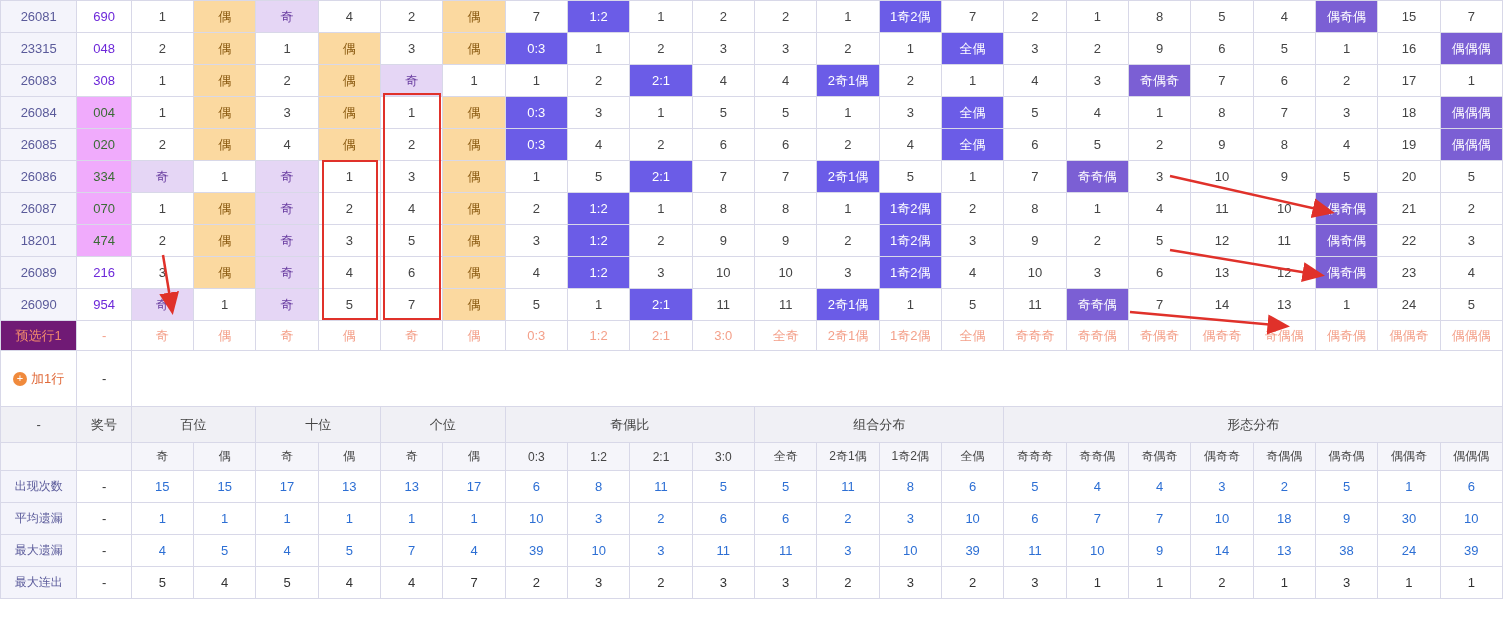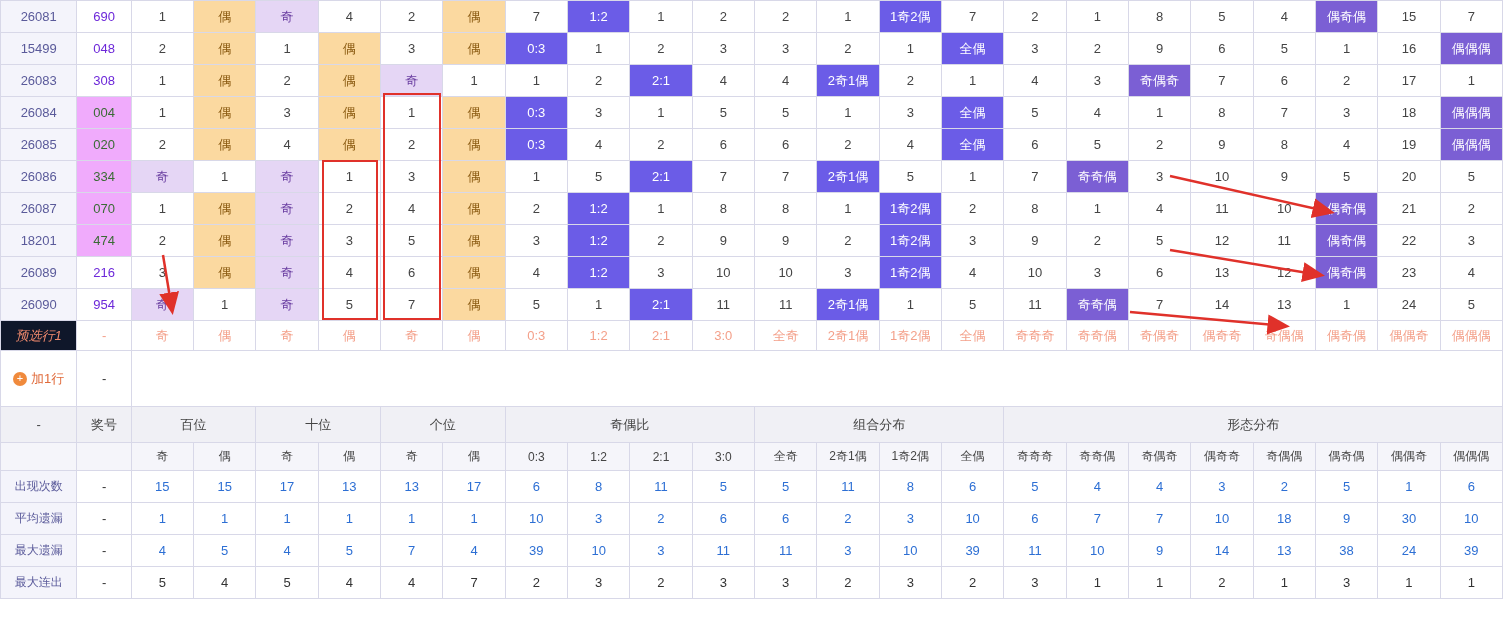--- a/index.html
+++ b/index.html
@@ -43,21 +43,21 @@
   .v-num-green { background: #f0abfc; color: #3a6b35; }
   .v-num-plain { background: #ffffff; color: #6d28d9; }
   .v-orange { background: #fbd9a0; color: #8a5a10; }
   .v-purple-lite { background: #e5d6f5; color: #6a3ea1; }
   .v-white { background: #ffffff; color: #444; }
   .v-blue-solid { background: #6b5ce7; color: #fff; }
   .v-purple-solid { background: #7b5fd4; color: #fff; }
 
   
   tr.preselect td { color: #f4a08a; background: #fff; height: 30px; }
-  tr.preselect td.first { background: #0f172a; color: #f08a6d; font-style: italic; }
+  tr.preselect td.first { background: #701a75; color: #f08a6d; }
 
   
   tr.addrow td { height: 56px; background: #fff; }
   .addrow-cell { display: flex; align-items: center; justify-content: center; gap: 4px; color: #e06a3a; font-size: 13px; }
   .plus-icon {
     width: 14px; height: 14px; border-radius: 50%;
     background: #f08a3c; color: #fff; font-size: 11px; line-height: 13px;
     display: inline-block; text-align: center;
   }
 
@@ -134,21 +134,21 @@
           <td class="v-white">2</td>
           <td class="v-white">1</td>
           <td class="v-white">8</td>
           <td class="v-white">5</td>
           <td class="v-white">4</td>
           <td class="v-purple-solid">偶奇偶</td>
           <td class="v-white">15</td>
           <td class="v-white">7</td>
         </tr>
         <tr>
-          <td class="v-issue">15499</td>
+          <td class="v-issue">23315</td>
           <td class="v-num-plain">048</td>
           <td class="v-white">2</td>
           <td class="v-orange">偶</td>
           <td class="v-white">1</td>
           <td class="v-orange">偶</td>
           <td class="v-white">3</td>
           <td class="v-orange">偶</td>
           <td class="v-blue-solid">0:3</td>
           <td class="v-white">1</td>
           <td class="v-white">2</td>

